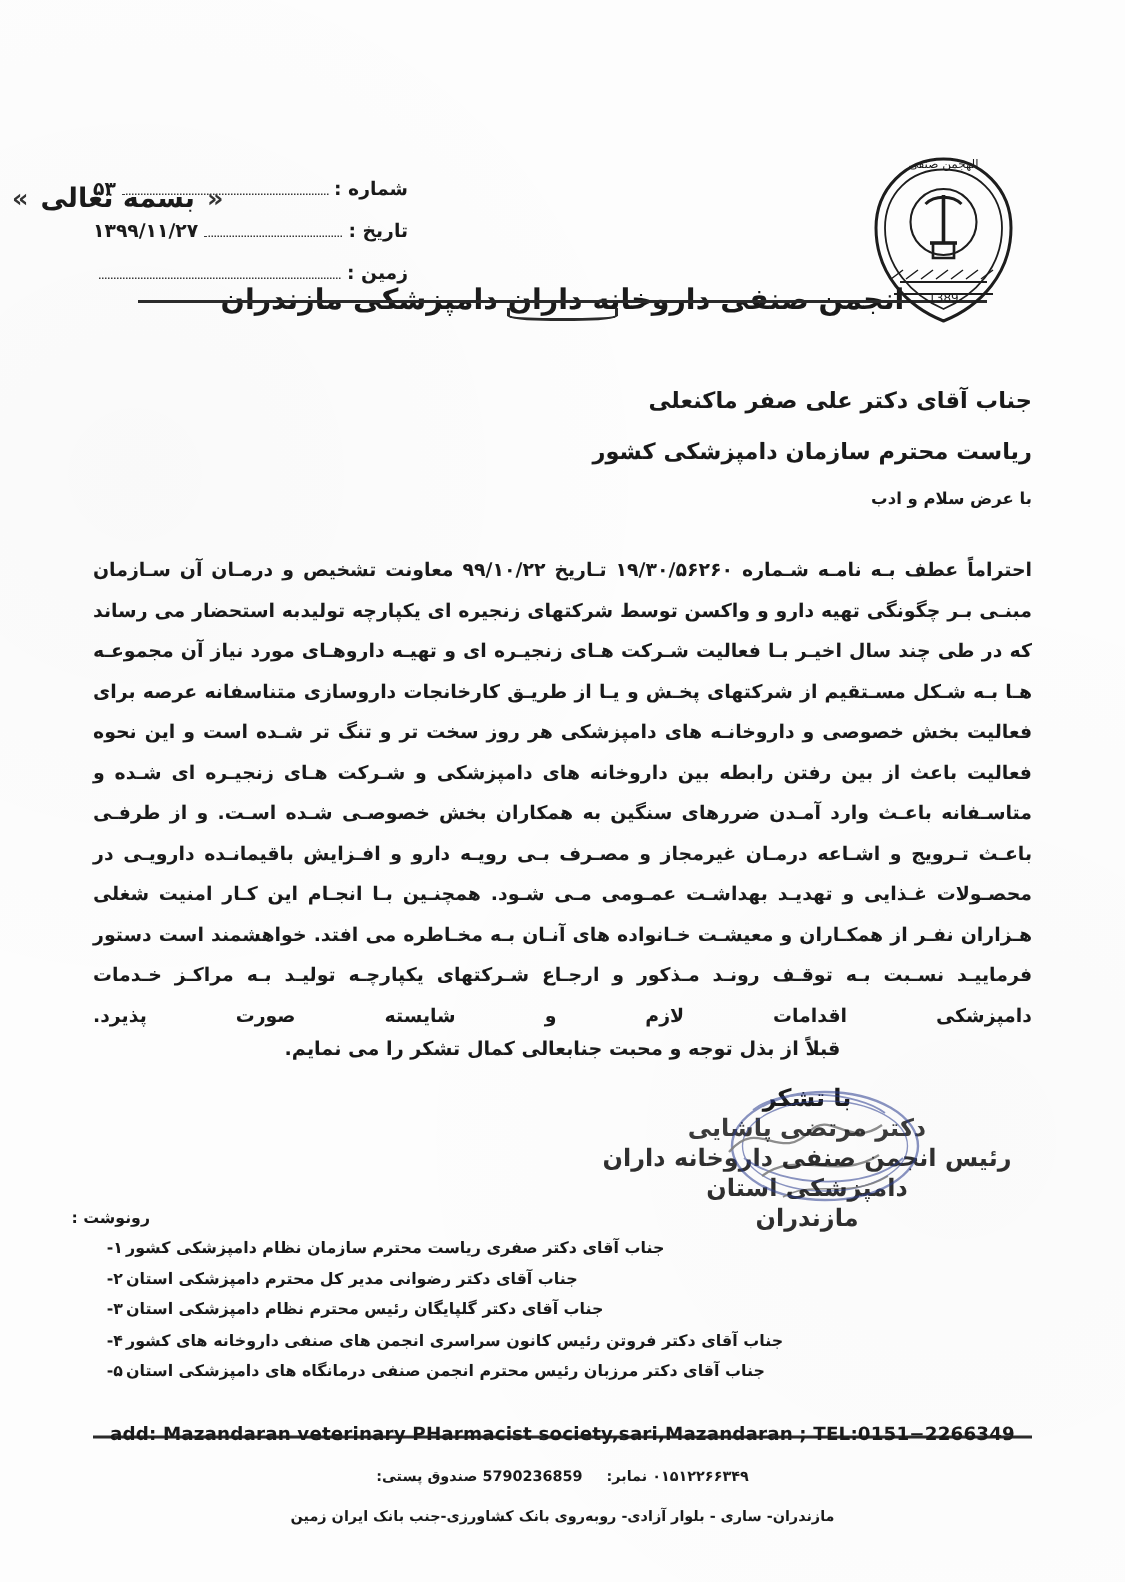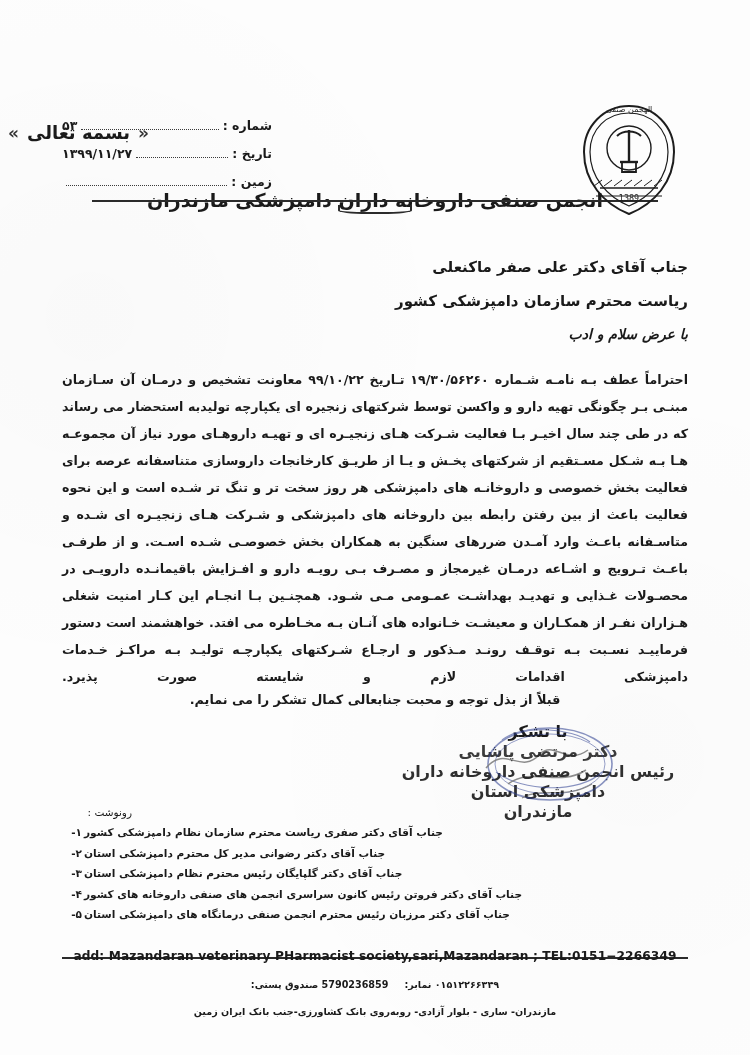--- a/index.html
+++ b/index.html
@@ -135,23 +135,22 @@
     margin-top: 10px;
   }
   .addressee .line2 {
     font-size: 15px;
     font-weight: bold;
   }
   .salutation {
     position: absolute;
     top: 326px;
     right: 62px;
-    font-size: 14px;
-    font-weight: bold;
-    font-style: italic;
+    font-size: 11px;
+    font-weight: bold;
   }
   .body-text {
     position: absolute;
     top: 366px;
     right: 62px;
     left: 62px;
     font-size: 12.6px;
     line-height: 27px;
     text-align: justify;
     text-align-last: justify;
@@ -188,23 +187,23 @@
     width: 170px;
     height: 96px;
     opacity: 0.55;
     pointer-events: none;
   }
 
   
   .cc-title {
     position: absolute;
     top: 806px;
-    right: 618px;
+    right: 650px;
     font-size: 10.5px;
-    font-weight: normal;
+    font-weight: bold;
   }
   .cc-list {
     position: absolute;
     top: 826px;
     right: 62px;
     left: 62px;
     direction: rtl;
   }
   .cc-item {
     display: flex;

